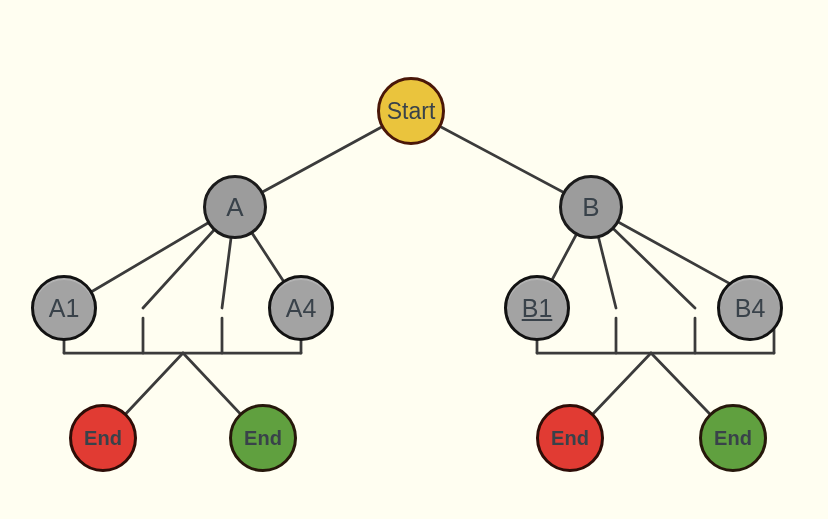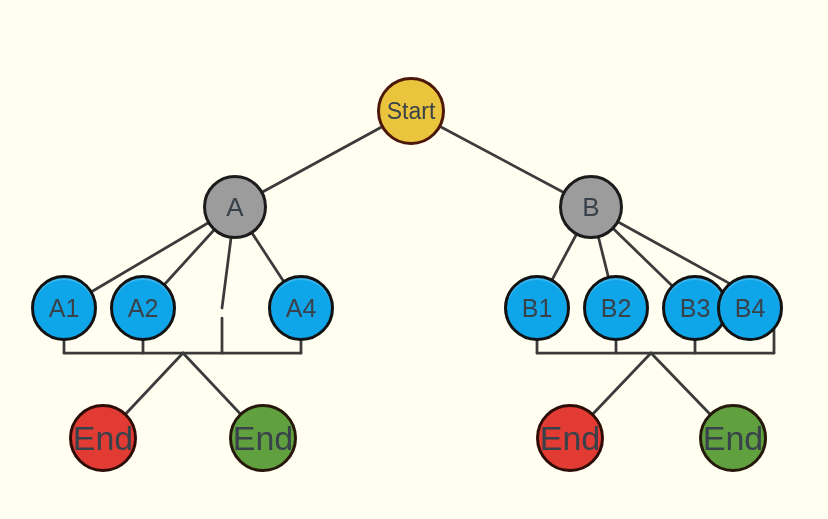--- a/index.html
+++ b/index.html
@@ -23,39 +23,39 @@
     display: flex;
     align-items: center;
     justify-content: center;
     color: #39424A;
     user-select: none;
   }
   .node .lbl { line-height: 1; }
   
   .n-yellow { background: #EAC43D; border: 3.5px solid #4A1708; }
   .n-gray   { background: #9C9C9C; border: 3.5px solid #1B1B1B; }
-  .n-blue   { background: #0ea5e9; border: 3.5px solid #121212;
+  .n-blue   { background: #a3a3a3; border: 3.5px solid #121212;
               box-shadow: inset 0 2px 0 rgba(255,255,255,0.18); }
   .n-red    { background: #E13B33; border: 3.5px solid #2E0D07; }
   .n-green  { background: #60A03F; border: 3.5px solid #26180B; }
 
   .sz-start { width: 68px; height: 68px; font-size: 23px; }
   .sz-mid   { width: 64px; height: 64px; font-size: 26px; }
   .sz-leaf  { width: 66px; height: 66px; font-size: 25px; }
-  .sz-end   { width: 68px; height: 68px; font-size: 34px; }
+  .sz-end   { width: 68px; height: 68px; font-size: 20px; font-weight: bold; }
 
   
   #node-start { left: 377px; top: 77px;  }
   #node-a     { left: 203px; top: 175px; }
   #node-b     { left: 559px; top: 175px; }
   #node-a1    { left: 31px;  top: 275px; }
   #node-a2    { left: 110px; top: 275px; }
   #node-a3    { left: 189px; top: 275px; }
   #node-a4    { left: 268px; top: 275px; }
-  #node-b1    { left: 504px; top: 275px; }
+  #node-b1    { left: 504px; top: 275px; text-decoration: underline; }
   #node-b2    { left: 583px; top: 275px; }
   #node-b3    { left: 662px; top: 275px; }
   #node-b4    { left: 717px; top: 275px; }
   #node-end-a-red   { left: 69px;  top: 404px; }
   #node-end-a-green { left: 229px; top: 404px; }
   #node-end-b-red   { left: 536px; top: 404px; }
   #node-end-b-green { left: 699px; top: 404px; }
 </style>
 </head>
 <body>
@@ -103,35 +103,26 @@
   <div id="node-a" class="node n-gray sz-mid">
     <span class="lbl">A</span>
   </div>
   <div id="node-b" class="node n-gray sz-mid">
     <span class="lbl">B</span>
   </div>
 
   <div id="node-a1" class="node n-blue sz-leaf">
     <span class="lbl">A1</span>
   </div>
-  <div id="node-a2" class="node n-blue sz-leaf">
-    <span class="lbl">A2</span>
-  </div>
   <div id="node-a4" class="node n-blue sz-leaf">
     <span class="lbl">A4</span>
   </div>
 
   <div id="node-b1" class="node n-blue sz-leaf">
     <span class="lbl">B1</span>
-  </div>
-  <div id="node-b2" class="node n-blue sz-leaf">
-    <span class="lbl">B2</span>
-  </div>
-  <div id="node-b3" class="node n-blue sz-leaf">
-    <span class="lbl">B3</span>
   </div>
   <div id="node-b4" class="node n-blue sz-leaf">
     <span class="lbl">B4</span>
   </div>
 
   <div id="node-end-a-red" class="node n-red sz-end">
     <span class="lbl">End</span>
   </div>
   <div id="node-end-a-green" class="node n-green sz-end">
     <span class="lbl">End</span>

